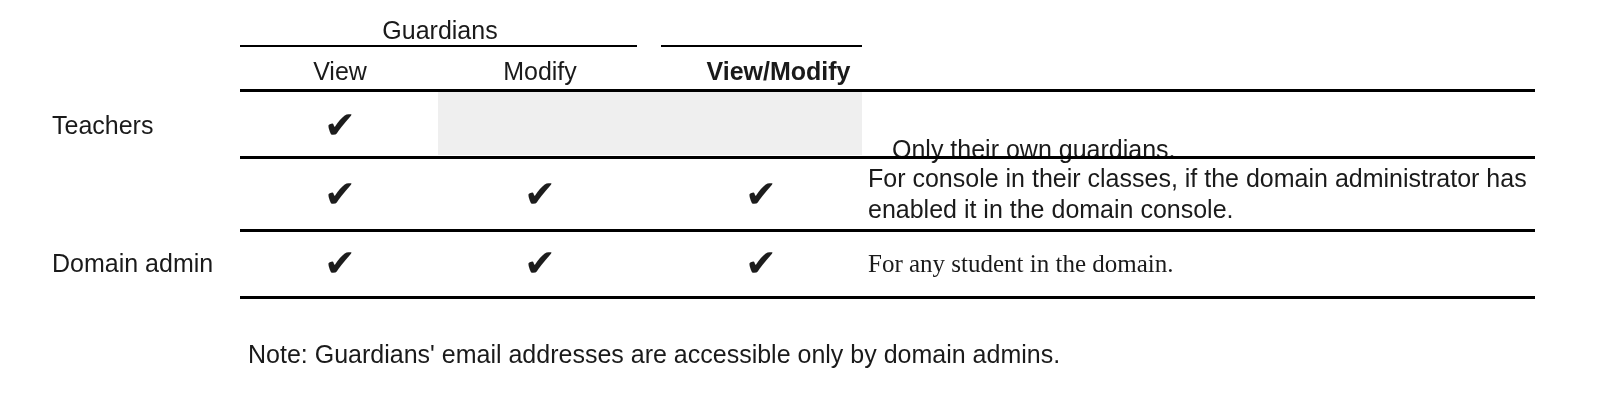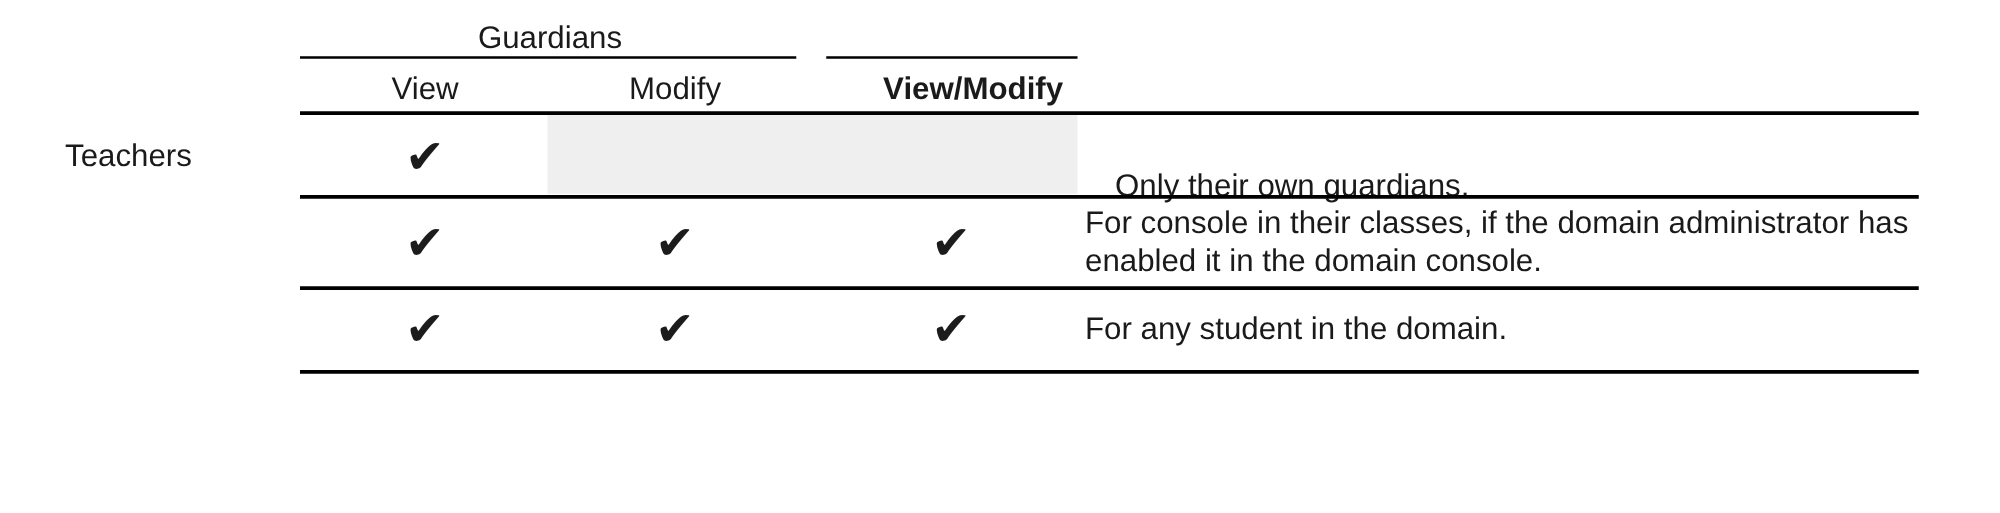--- a/index.html
+++ b/index.html
@@ -125,23 +125,25 @@
 
 
   <div class="check" style="left:310px; top:174px;">✔</div>
   <div class="check" style="left:510px; top:174px;">✔</div>
   <div class="check" style="left:731px; top:174px;">✔</div>
 
   <div class="desc" style="left:868px; top:163px;">For console in their classes, if the domain administrator has enabled it in the domain console.</div>
 
   <div class="rule" style="left:240px; top:229px; width:1295px;"></div>
 
+  <div class="row-label" style="left:52px; top:248px;">Domain admin</div>
 
   <div class="check" style="left:310px; top:243px;">✔</div>
   <div class="check" style="left:510px; top:243px;">✔</div>
   <div class="check" style="left:731px; top:243px;">✔</div>
 
-  <div class="desc" style="left:868px; top:248px;">For any student in the domain.</div>
+  <div class="desc" style="left:868px; top:248px;font-family:Liberation Serif, serif;">For any student in the domain.</div>
 
   <div class="rule" style="left:240px; top:296px; width:1295px;"></div>
 
+  <div class="note" style="left:248px; top:339px;">Note: Guardians' email addresses are accessible only by domain admins.</div>
 
 </div>
 
 </body></html>

